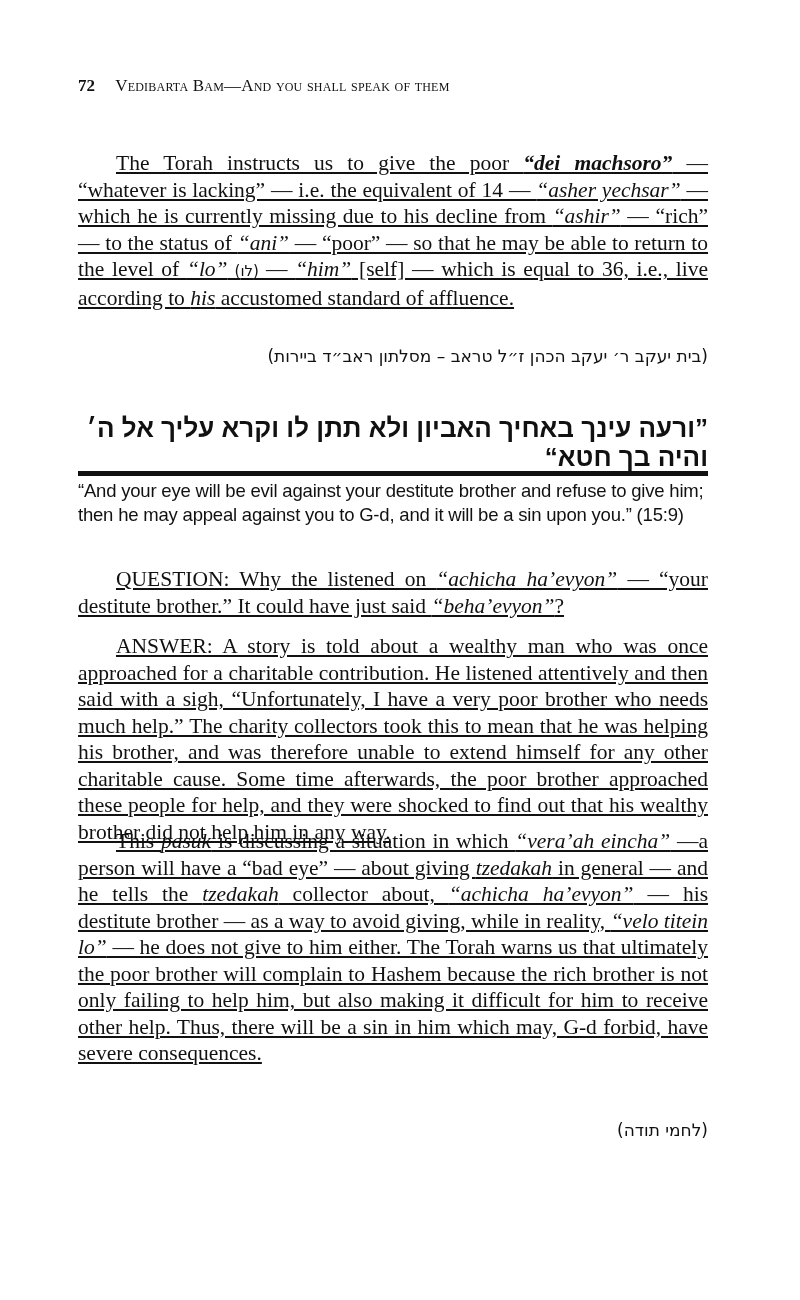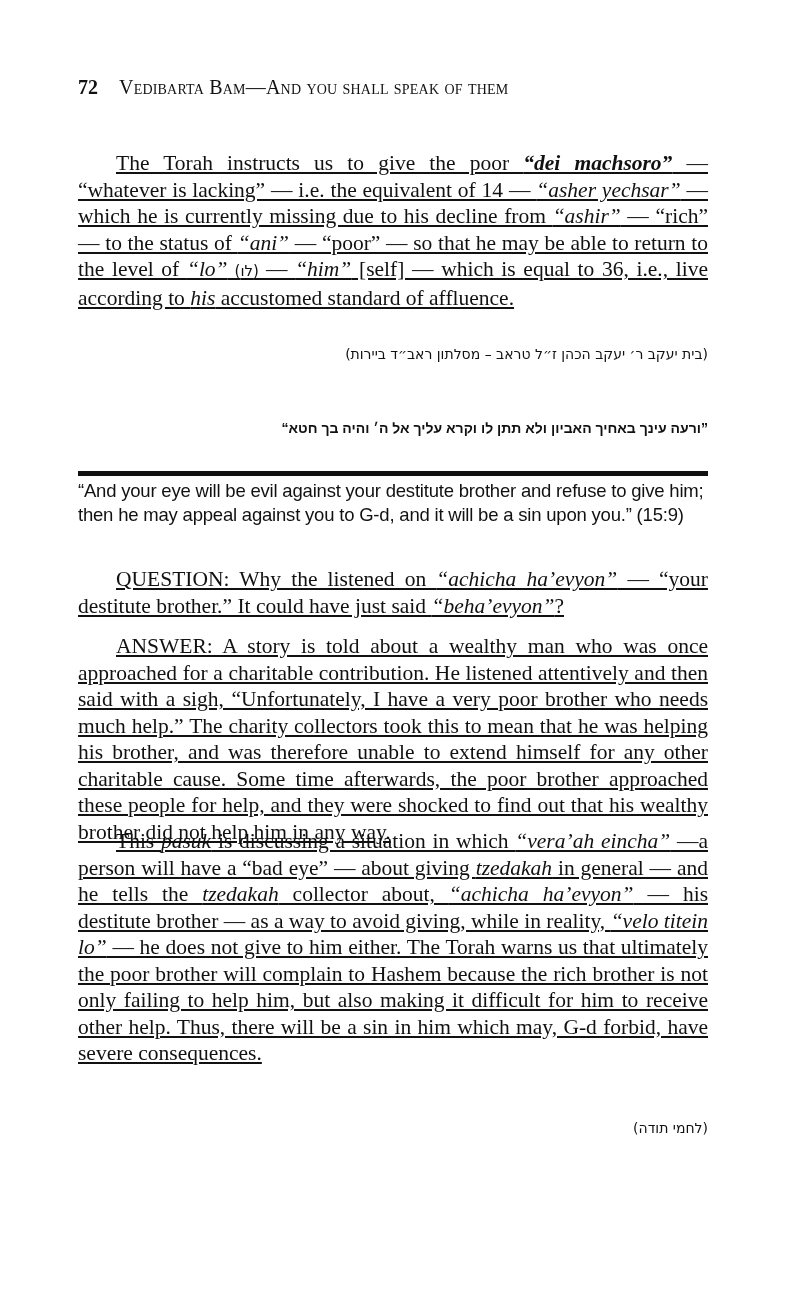--- a/index.html
+++ b/index.html
@@ -1,24 +1,24 @@
 <!DOCTYPE html>
 <html><head>
   <meta charset="utf-8">
   <style>
     html, body { margin: 0; padding: 0; background: #ffffff; }
     body { width: 800px; height: 1300px; position: relative; overflow: hidden; color: #111; }
     .page { position: absolute; left: 78px; top: 0; width: 630px; }
-    .running-head { position: absolute; top: 76px; left: 78px; font-family: "Liberation Serif", serif; font-size: 20px; color: #111; white-space: nowrap; }
+    .running-head { position: absolute; top: 76px; left: 78px; font-family: "Liberation Serif", serif; font-size: 17px; color: #111; white-space: nowrap; }
     .running-head .pg { font-weight: bold; margin-right: 16px; }
     .running-head .title { font-variant: small-caps; letter-spacing: 0.2px; }
     .body-text { font-family: "Liberation Serif", serif; font-size: 21.5px; line-height: 26.5px; text-align: justify; margin: 0; text-decoration: underline; }
     .indent { text-indent: 38px; }
-    .src { font-family: "DejaVu Sans", sans-serif; font-size: 14px; text-align: right; direction: rtl; margin: 0; }
-    .hebrew-head { font-family: "Liberation Sans", sans-serif; font-weight: bold; font-size: 14px; line-height: 29px; direction: rtl; text-align: right; margin: 0; }
+    .src { font-family: "DejaVu Sans", sans-serif; font-size: 17px; text-align: right; direction: rtl; margin: 0; }
+    .hebrew-head { font-family: "Liberation Sans", sans-serif; font-weight: bold; font-size: 26px; line-height: 29px; direction: rtl; text-align: right; margin: 0; }
     .rule { height: 5px; background: #111; margin: 0; }
     .eng-head { font-family: "Liberation Sans", sans-serif; font-weight: normal; font-size: 18.5px; line-height: 24px; margin: 0; letter-spacing: -0.2px; }
     i { font-style: italic; }
     b { font-weight: bold; }
   </style>
 </head>
 <body>
 
 <div class="running-head">
   <span class="pg">72</span>

